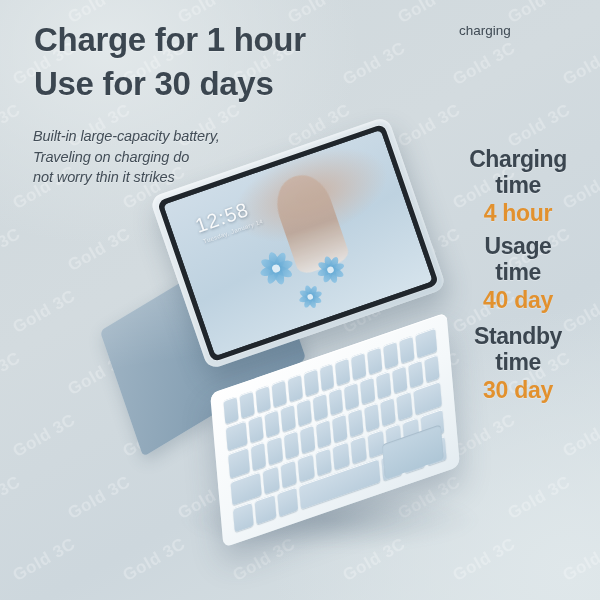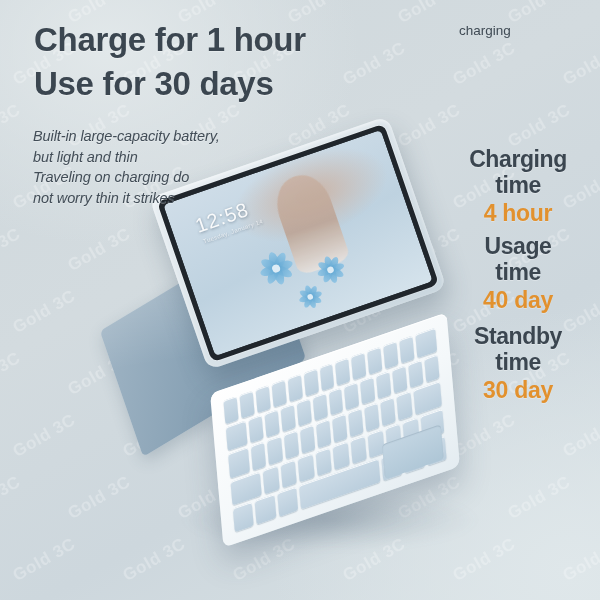--- a/index.html
+++ b/index.html
@@ -489,21 +489,20 @@
     </div>
   </div>
 
   <div class="headline">
     <div>Charge for 1 hour</div>
     <div>Use for 30 days</div>
   </div>
 
   <div class="subcopy">
     <div>Built-in large-capacity battery,</div>
-    <div>but light and thin</div>
     <div>Traveling on charging do</div>
     <div>not worry thin it strikes</div>
   </div>
 
   <div class="fast-charging">
     <div>charging</div>
   </div>
 
   <div class="specs">
 

